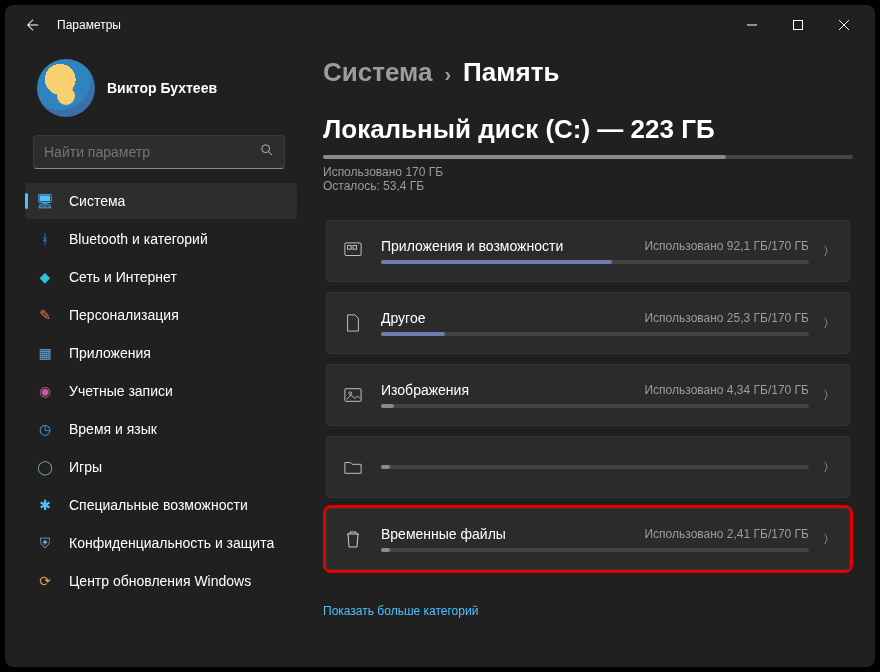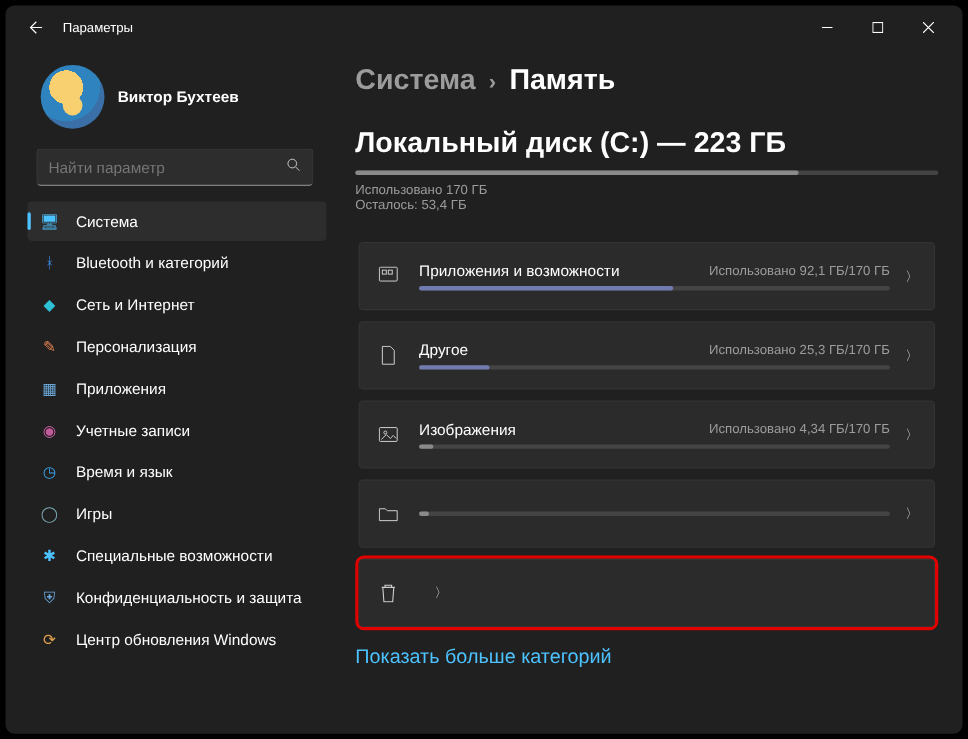--- a/index.html
+++ b/index.html
@@ -38,21 +38,21 @@
 .card { background:#2b2b2b; border:1px solid #343434; border-radius:4px; height:62px; display:flex; align-items:center; padding:0 14px 0 14px; cursor:pointer; }
 .cicon { width:24px; height:24px; margin-right:16px; display:flex; align-items:center; justify-content:center; color:#cfcfcf; flex:none; }
 .cbody { flex:1; display:flex; flex-direction:column; gap:6px; min-width:0; }
 .crow { display:flex; align-items:center; justify-content:space-between; }
 .clabel { font-size:14px; }
 .cmeta { font-size:12px; color:#9c9c9c; white-space:nowrap; margin-left:10px; }
 .cbar { height:4px; background:#444; border-radius:2px; position:relative; }
 .cbar-fill { position:absolute; left:0; top:0; bottom:0; background:#707bb0; border-radius:2px; }
 .cbar-fill.gray { background:#8a8a8a; }
 .carrow { margin-left:14px; color:#ccc; font-size:12px; }
-.more { margin-top:14px; font-size:18px; color:#4cc2ff; cursor:pointer; }
+.more { margin-top:31px; font-size:12px; color:#4cc2ff; cursor:pointer; }
 </style>
 </head>
 <body>
 
 <div class="window">
   <div class="titlebar">
     <div class="back">
       <svg width="14" height="14" viewBox="0 0 16 16">
           <path d="M8 2 2 8l6 6M2 8h12" stroke="#fff" stroke-width="1.2" fill="none"></path>
         </svg>
@@ -231,20 +231,29 @@
               <div class="carrow">〉</div>
             </div>
           </div>
           <div class="card-wrap hl">
             <div class="card">
               <div class="cicon">
                 <svg width="16" height="18" viewBox="0 0 16 18">
                   <path d="M2 4h12M5 4V2h6v2M3 4l1 13h8l1-13" stroke="#cfcfcf" fill="none"></path>
                 </svg>
               </div>
+              <div class="cbody">
+                <div class="crow">
+                  <span class="clabel">Временные файлы</span>
+                  <span class="cmeta">Использовано 2,41 ГБ/170 ГБ</span>
+                </div>
+                <div class="cbar">
+                  <div class="cbar-fill gray" style="width:2%"></div>
+                </div>
+              </div>
               <div class="carrow">〉</div>
             </div>
           </div>
         </div>
 
       <div class="more">Показать больше категорий</div>
     </div>
   </div>
 </div>
 

